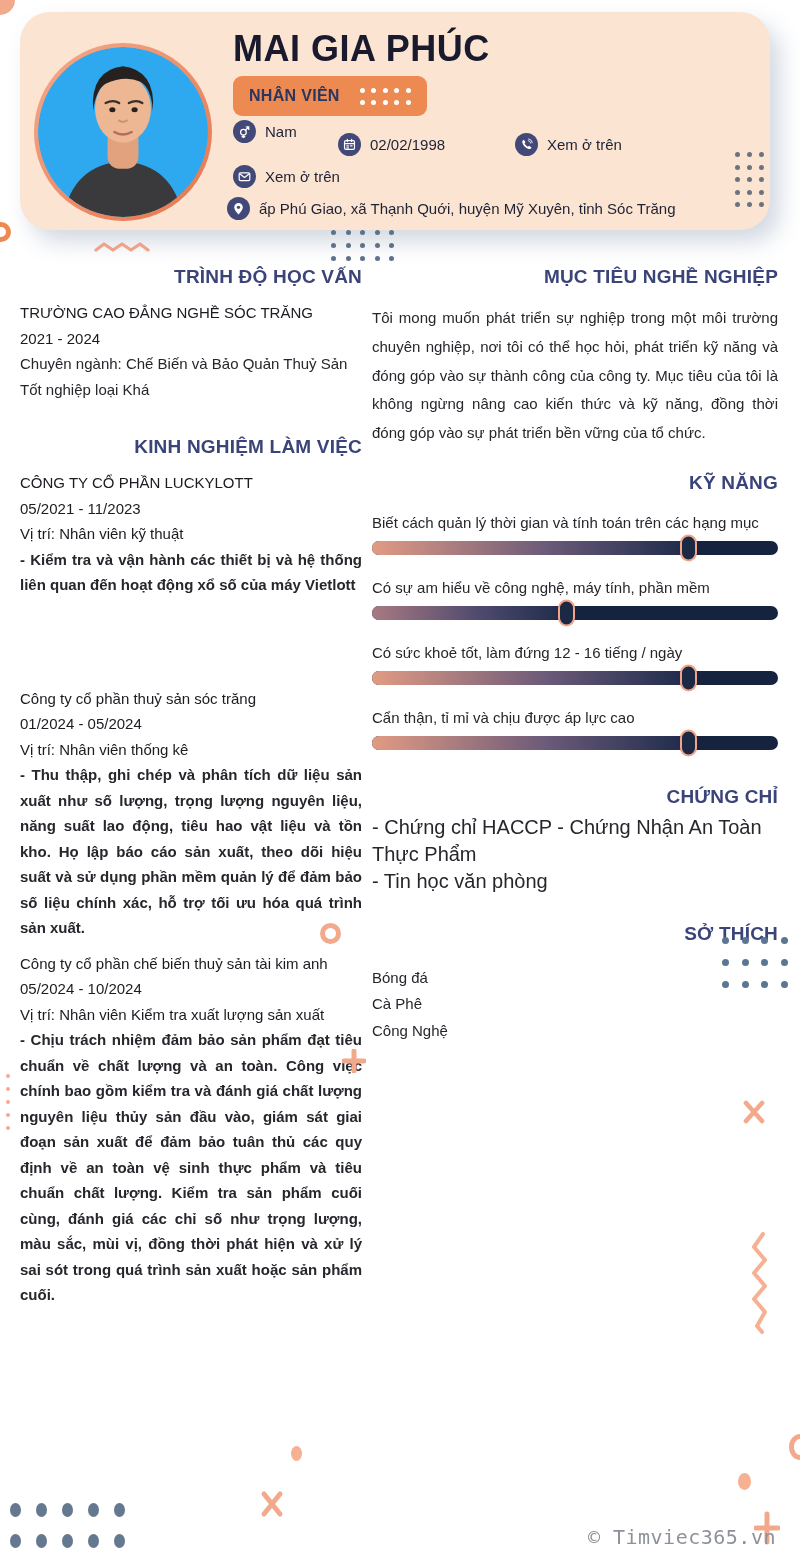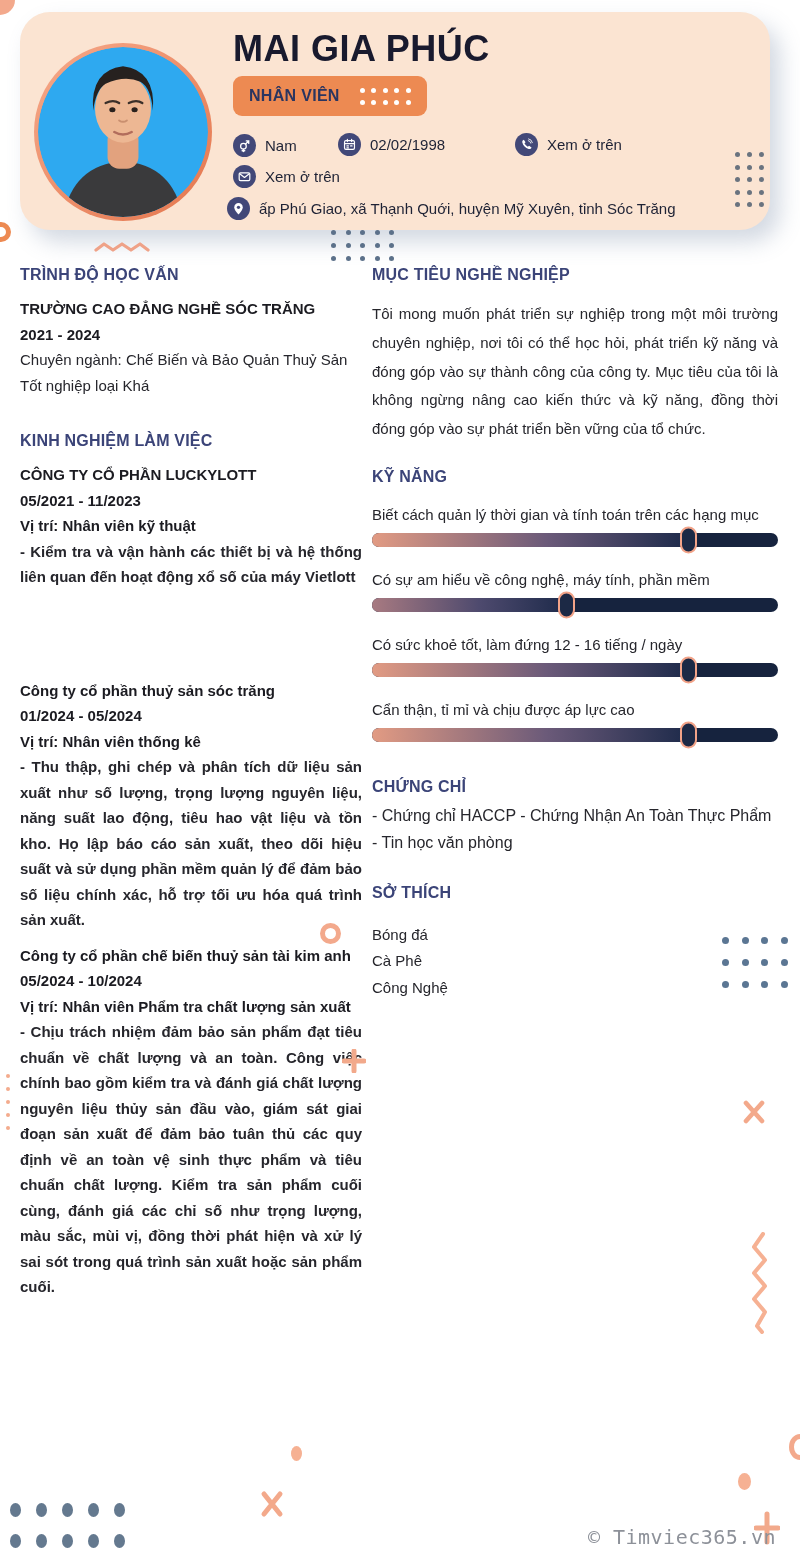--- a/index.html
+++ b/index.html
@@ -35,38 +35,38 @@
   .contact{position:absolute;display:flex;align-items:center;gap:9px;}
   .cicon{width:23px;height:23px;border-radius:50%;background:var(--icon-navy);display:flex;align-items:center;justify-content:center;flex:0 0 auto;}
   .cicon svg{width:17px;height:17px;display:block;}
   .ctext{font-size:15px;color:#1E2235;white-space:nowrap;}
   .hdr-dots{position:absolute;left:715px;top:140px;}
 
   
   .col{position:absolute;top:252px;}
   .col.left{left:20px;width:342px;}
   .col.right{left:372px;width:406px;}
-  .sec-h{font-size:16px;font-weight:700;color:var(--heading-blue);text-align:left;letter-spacing:.2px;margin:14px 0 12px;}
+  .sec-h{font-size:19px;font-weight:700;color:var(--heading-blue);text-align:right;letter-spacing:.2px;margin:14px 0 12px;}
   .col.right .sec-h.first{margin:14px 0 16px;}
   .line{font-size:15px;line-height:25.5px;color:#26262C;}
-  .bold{font-weight:700;color:#1B1B21;}
+  .bold{font-weight:400;color:#1B1B21;}
   .nowrap{white-space:nowrap;}
   .exp-h{margin-top:34px;margin-bottom:12px;}
   .job .desc{text-align:justify;font-weight:bold;}
   .objective{font-size:15px;line-height:28.8px;text-align:justify;color:#26262C;}
   .skills-h{margin:24px 0 20px;}
   .certs-h{margin:36px 0 6px;}
   .hobbies-h{margin:28px 0 20px;}
   .skill{margin-bottom:24px;}
   .skill-label{font-size:15px;color:#26262C;white-space:nowrap;}
   .track{position:relative;height:14px;border-radius:7px;background:var(--track-dark);margin-top:10px;}
   .fill{position:absolute;left:0;top:0;height:100%;border-radius:7px 0 0 7px;}
   .thumb{position:absolute;top:50%;transform:translateY(-50%);width:17px;height:27px;border-radius:9px;
          background:#1C2945;border:2.5px solid var(--thumb-border);}
-  .cert-line{font-size:16px;line-height:27px;color:#26262C;}
+  .cert-line{font-size:20px;line-height:27px;color:#26262C;}
   .hobby-line{font-size:15px;line-height:26.5px;color:#26262C;}
 
   
   .decor{position:absolute;pointer-events:none;}
   .dotsgrid{display:grid;}
   .corner-accent{left:0;top:0;width:15px;height:15px;background:var(--accent-salmon);border-radius:0 0 100% 0;}
   .ring{border-radius:50%;border-style:solid;background:transparent;}
   .ring-left{left:-9px;top:222px;width:20px;height:20px;border-width:5px;border-color:var(--accent-orange);}
   .ring-job3{left:320px;top:923px;width:21px;height:21px;border-width:5px;border-color:var(--accent-salmon);}
   .ring-right{left:789px;top:1434px;width:22px;height:26px;border-width:5px;border-color:var(--accent-salmon);}
@@ -118,21 +118,21 @@
           <span style="width: 5px; height: 5px; border-radius: 50%; background: rgb(255, 255, 255);"></span>
           <span style="width: 5px; height: 5px; border-radius: 50%; background: rgb(255, 255, 255);"></span>
           <span style="width: 5px; height: 5px; border-radius: 50%; background: rgb(255, 255, 255);"></span>
           <span style="width: 5px; height: 5px; border-radius: 50%; background: rgb(255, 255, 255);"></span>
           <span style="width: 5px; height: 5px; border-radius: 50%; background: rgb(255, 255, 255);"></span>
           <span style="width: 5px; height: 5px; border-radius: 50%; background: rgb(255, 255, 255);"></span>
           <span style="width: 5px; height: 5px; border-radius: 50%; background: rgb(255, 255, 255);"></span>
         </span>
     </div>
 
-    <div class="contact" style="left:213px;top:122px;justify-content:center;">
+    <div class="contact" style="left:213px;top:108px;justify-content:center;">
       <span class="cicon">
         <svg viewBox="0 0 24 24">
             <g stroke="#fff" stroke-width="1.8" fill="none" stroke-linecap="round">
           <circle cx="10.5" cy="13" r="4"></circle>
               <path d="M13.6 9.9 L18 5.5 M14.5 5.5 h3.5 v3.5 M10.5 17.2 v3.3 M8.6 19.4 h3.8"></path>
             </g>
           </svg>
       </span>
       <span class="ctext">Nam</span>
     </div>
@@ -240,21 +240,21 @@
         </div>
         <div class="job" style="margin-top: 88px;">
           <div class="line bold nowrap">Công ty cổ phần thuỷ sản sóc trăng</div>
           <div class="line bold">01/2024 - 05/2024</div>
           <div class="line bold nowrap">Vị trí: Nhân viên thống kê</div>
           <div class="line desc">- Thu thập, ghi chép và phân tích dữ liệu sản xuất như số lượng, trọng lượng nguyên liệu, năng suất lao động, tiêu hao vật liệu và tồn kho. Họ lập báo cáo sản xuất, theo dõi hiệu suất và sử dụng phần mềm quản lý để đảm bảo số liệu chính xác, hỗ trợ tối ưu hóa quá trình sản xuất.</div>
         </div>
         <div class="job" style="margin-top: 10px;">
           <div class="line bold nowrap">Công ty cổ phần chế biến thuỷ sản tài kim anh</div>
           <div class="line bold">05/2024 - 10/2024</div>
-          <div class="line bold nowrap">Vị trí: Nhân viên Phẩm tra chất lượng sản xuất</div>
+          <div class="line bold nowrap">Vị trí: Nhân viên Kiểm tra xuất lượng sản xuất</div>
           <div class="line desc">- Chịu trách nhiệm đảm bảo sản phẩm đạt tiêu chuẩn về chất lượng và an toàn. Công việc chính bao gồm kiểm tra và đánh giá chất lượng nguyên liệu thủy sản đầu vào, giám sát giai đoạn sản xuất để đảm bảo tuân thủ các quy định về an toàn vệ sinh thực phẩm và tiêu chuẩn chất lượng. Kiểm tra sản phẩm cuối cùng, đánh giá các chỉ số như trọng lượng, màu sắc, mùi vị, đồng thời phát hiện và xử lý sai sót trong quá trình sản xuất hoặc sản phẩm cuối.</div>
         </div>
       </div>
   </section>
 
   <section class="col right">
     <h2 class="sec-h first">MỤC TIÊU NGHỀ NGHIỆP</h2>
     <p class="objective">Tôi mong muốn phát triển sự nghiệp trong một môi trường chuyên nghiệp, nơi tôi có thể học hỏi, phát triển kỹ năng và đóng góp vào sự thành công của công ty. Mục tiêu của tôi là không ngừng nâng cao kiến thức và kỹ năng, đồng thời đóng góp vào sự phát triển bền vững của tổ chức.</p>
 
     <h2 class="sec-h skills-h">KỸ NĂNG</h2>

